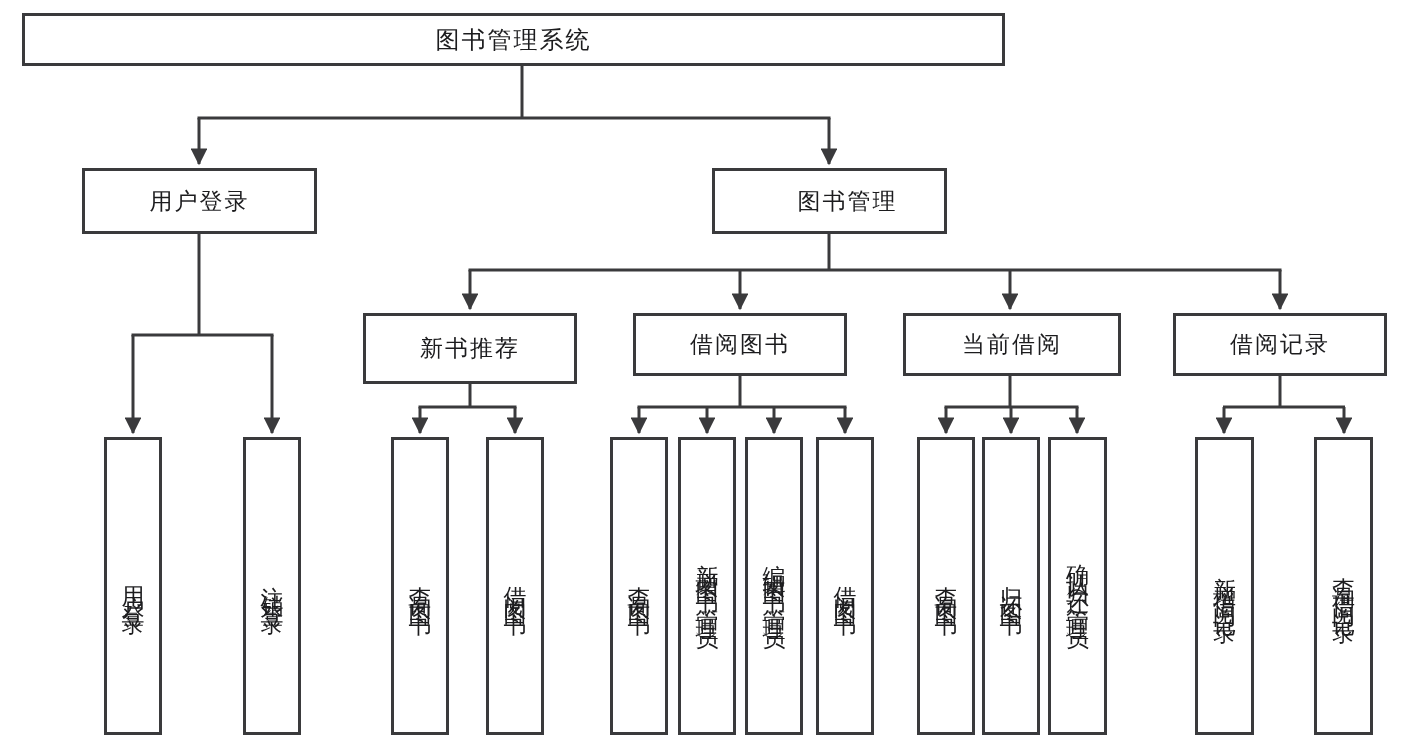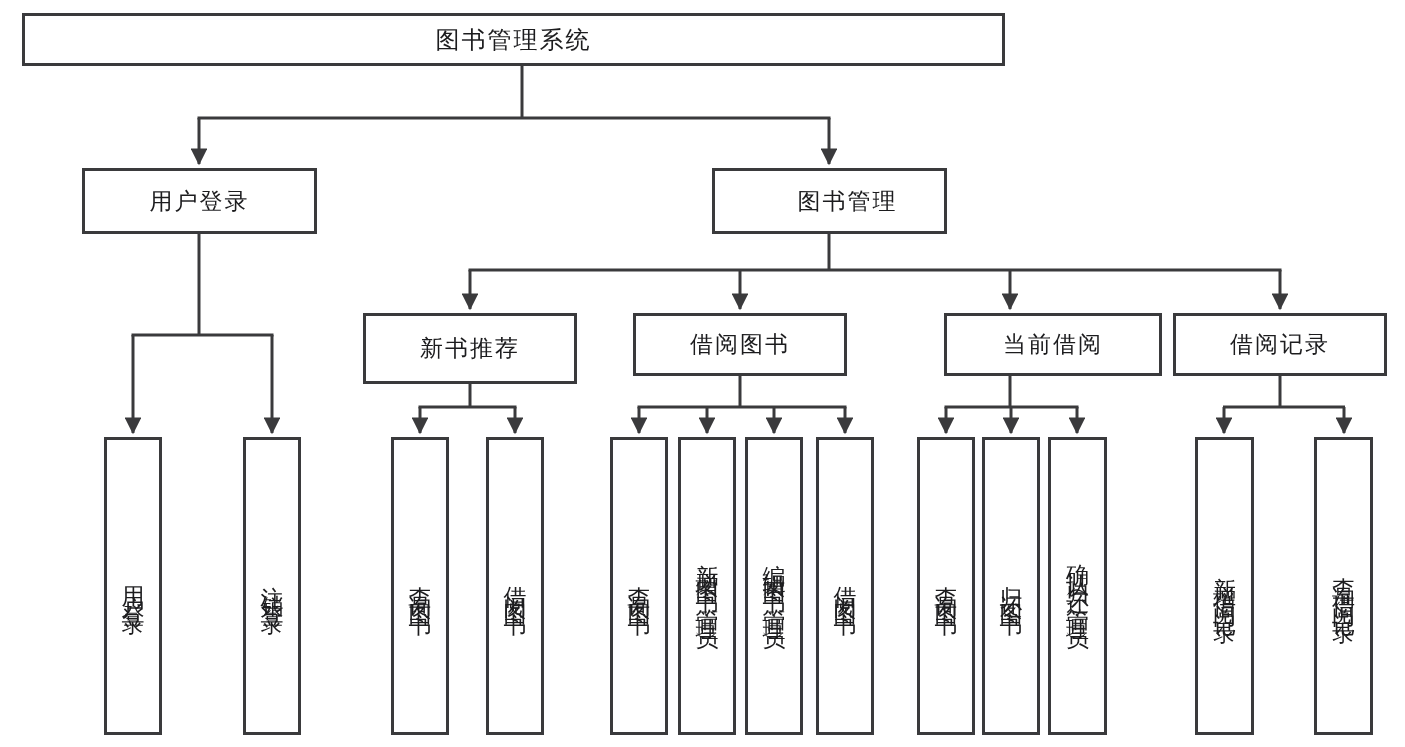--- a/index.html
+++ b/index.html
@@ -109,21 +109,21 @@
     </g>
   </svg>
 
   <div class="node hbox root-box" style="left:22px; top:13px; width:983px; height:53px;">图书管理系统</div>
 
   <div class="node hbox" style="left:82px; top:168px; width:235px; height:66px;">用户登录</div>
   <div class="node hbox" style="left:712px; top:168px; width:235px; height:66px;padding-left:36px;">图书管理</div>
 
   <div class="node hbox" style="left:363px; top:313px; width:214px; height:71px;font-family:Liberation Serif, serif;">新书推荐</div>
   <div class="node hbox" style="left:633px; top:313px; width:214px; height:63px;">借阅图书</div>
-  <div class="node hbox" style="left:903px; top:313px; width:218px; height:63px;margin-left:41px;">当前借阅</div>
+  <div class="node hbox" style="left:903px; top:313px; width:218px; height:63px;">当前借阅</div>
   <div class="node hbox" style="left:1173px; top:313px; width:214px; height:63px;">借阅记录</div>
 
   <div class="node vbox" style="left:104px; top:437px; width:58px; height:298px;">用户登录</div>
   <div class="node vbox" style="left:243px; top:437px; width:58px; height:298px;">注销登录</div>
 
   <div class="node vbox" style="left:391px; top:437px; width:58px; height:298px;">查询图书</div>
   <div class="node vbox" style="left:486px; top:437px; width:58px; height:298px;">借阅图书</div>
 
   <div class="node vbox" style="left:610px; top:437px; width:58px; height:298px;">查询图书</div>
   <div class="node vbox" style="left:678px; top:437px; width:58px; height:298px;">新增图书（管理员）</div>

